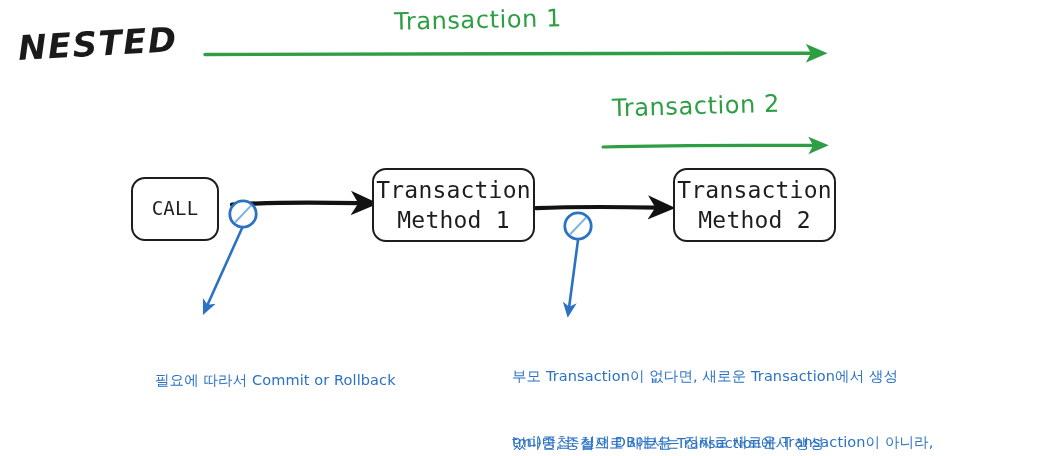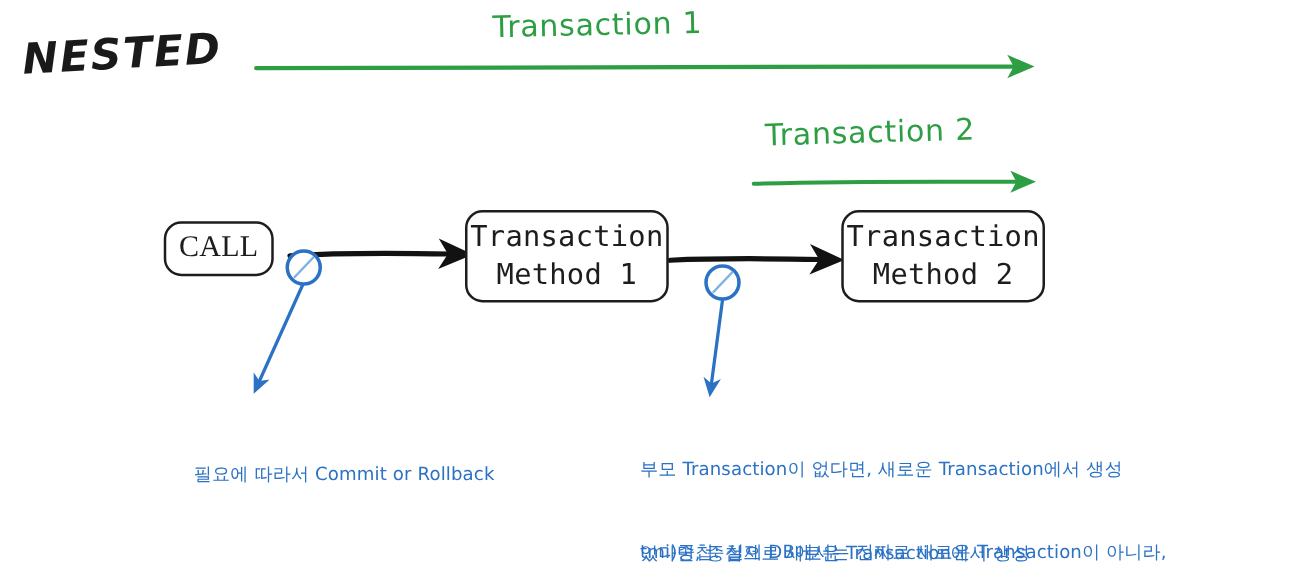--- a/index.html
+++ b/index.html
@@ -67,21 +67,21 @@
     align-items: center;
     justify-content: center;
     text-align: center;
     font-family: "DejaVu Sans Mono", monospace;
     font-size: 23px;
     line-height: 1.32;
     color: #1d1d1d;
     white-space: pre;
     letter-spacing: 0.2px;
   }
-  .node-call  { left: 131px; top: 177px; width: 88px;  height: 44px; font-size: 24px; font-family: Liberation Serif, serif; }
+  .node-call  { left: 131px; top: 177px; width: 88px;  height: 64px; font-size: 19px; }
   .node-tm1   { left: 372px; top: 168px; width: 163px; height: 74px; }
   .node-tm2   { left: 673px; top: 168px; width: 163px; height: 74px; }
 
   
   .blue-note {
     position: absolute;
     font-family: "DejaVu Sans", sans-serif;
     font-size: 14.5px;
     line-height: 1.55;
     color: #2b72c4;

